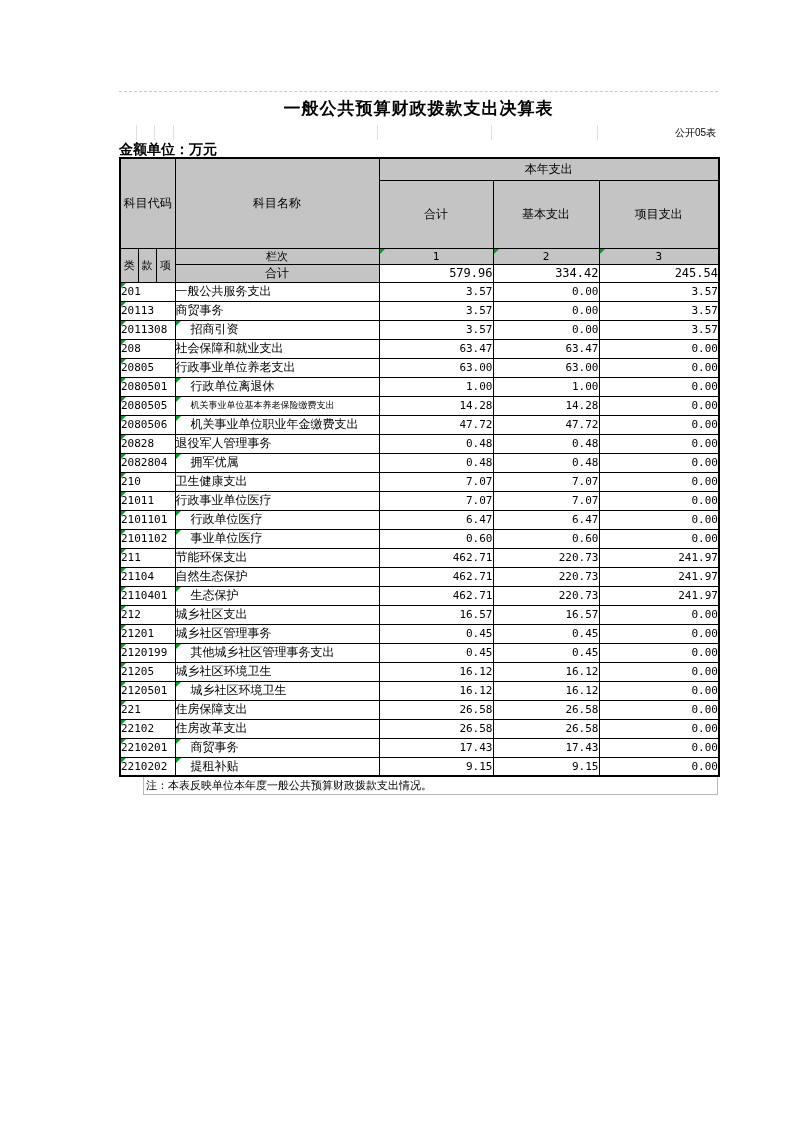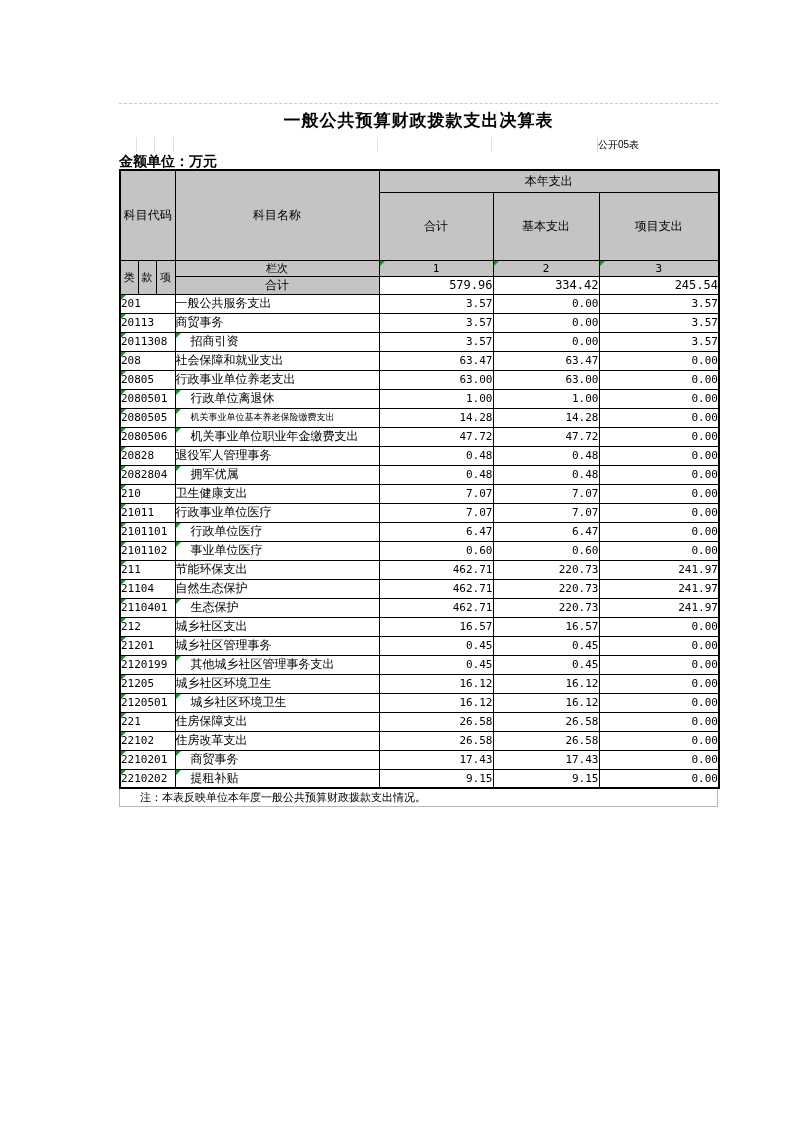--- a/index.html
+++ b/index.html
@@ -1,26 +1,26 @@
 <!DOCTYPE html>
 <html><head>
 <meta charset="utf-8">
 <style>
   html,body{margin:0;padding:0;}
   body{
     width:793px;height:1122px;background:#ffffff;position:relative;
     font-family:"Liberation Sans","DejaVu Sans",sans-serif;color:#000;
   }
-  .sheet{position:absolute;left:119px;top:103px;width:599px;}
+  .sheet{position:absolute;left:119px;top:91px;width:599px;}
   .top-dash{height:0;border-top:1px dashed #c9c9c9;}
   .title-row{height:33px;display:flex;align-items:center;justify-content:center;}
   .title-row .t{font-size:17px;font-weight:bold;letter-spacing:1px;}
   .meta1{height:15px;display:flex;align-items:center;}
   .meta1 .gcell{height:100%;border-right:1px solid #e0e0e0;box-sizing:border-box;}
-  .meta1 .last{flex:1;font-size:10px;padding-right:2px;line-height:15px;border-right:none;}
+  .meta1 .last{flex:1;text-align:right;font-size:10px;padding-right:2px;line-height:15px;border-right:none;}
   .meta2{height:17px;display:flex;align-items:flex-end;justify-content:space-between;}
   .meta2 .dept{font-size:11px;font-weight:bold;line-height:16px;white-space:nowrap;}
   .meta2 .unit{font-size:14px;font-weight:bold;line-height:15px;padding-right:2px;white-space:nowrap;}
   table.main{border-collapse:collapse;width:599px;table-layout:fixed;}
   table.main th,table.main td{
     border:1px solid #000;padding:0;overflow:hidden;white-space:nowrap;
     font-weight:normal;box-sizing:border-box;
   }
   table.main{border:2px solid #000;}
   .gray{background:#c4c4c4;}
@@ -36,21 +36,21 @@
   td.code-cell{font-size:11px;text-align:left;padding-left:2px;position:relative;
     font-family:"DejaVu Sans Mono","Liberation Mono",monospace;}
   td.name-cell{font-size:12px;text-align:left;padding-left:4px;position:relative;}
   td.name-cell.indent{padding-left:15px;}
   td.name-cell.small{font-size:9px;}
   td.num{font-size:11px;text-align:right;padding-right:3px;
     font-family:"DejaVu Sans Mono","Liberation Mono",monospace;}
   .flag-tri{position:absolute;left:0;top:0;width:0;height:0;
     border-top:5px solid #0a9a23;border-right:5px solid transparent;}
   .note-row{height:18px;border:1px solid #b8b8b8;border-top:none;
-    font-size:11px;line-height:17px;padding-left:20px;box-sizing:border-box;}
+    font-size:11px;line-height:17px;padding-left:2px;box-sizing:border-box;margin-left:24px;}
 </style>
 </head>
 <body>
 
 <div class="sheet">
 
   <div class="top-dash"></div>
 
   <div class="title-row">
     <span class="t">一般公共预算财政拨款支出决算表</span>

